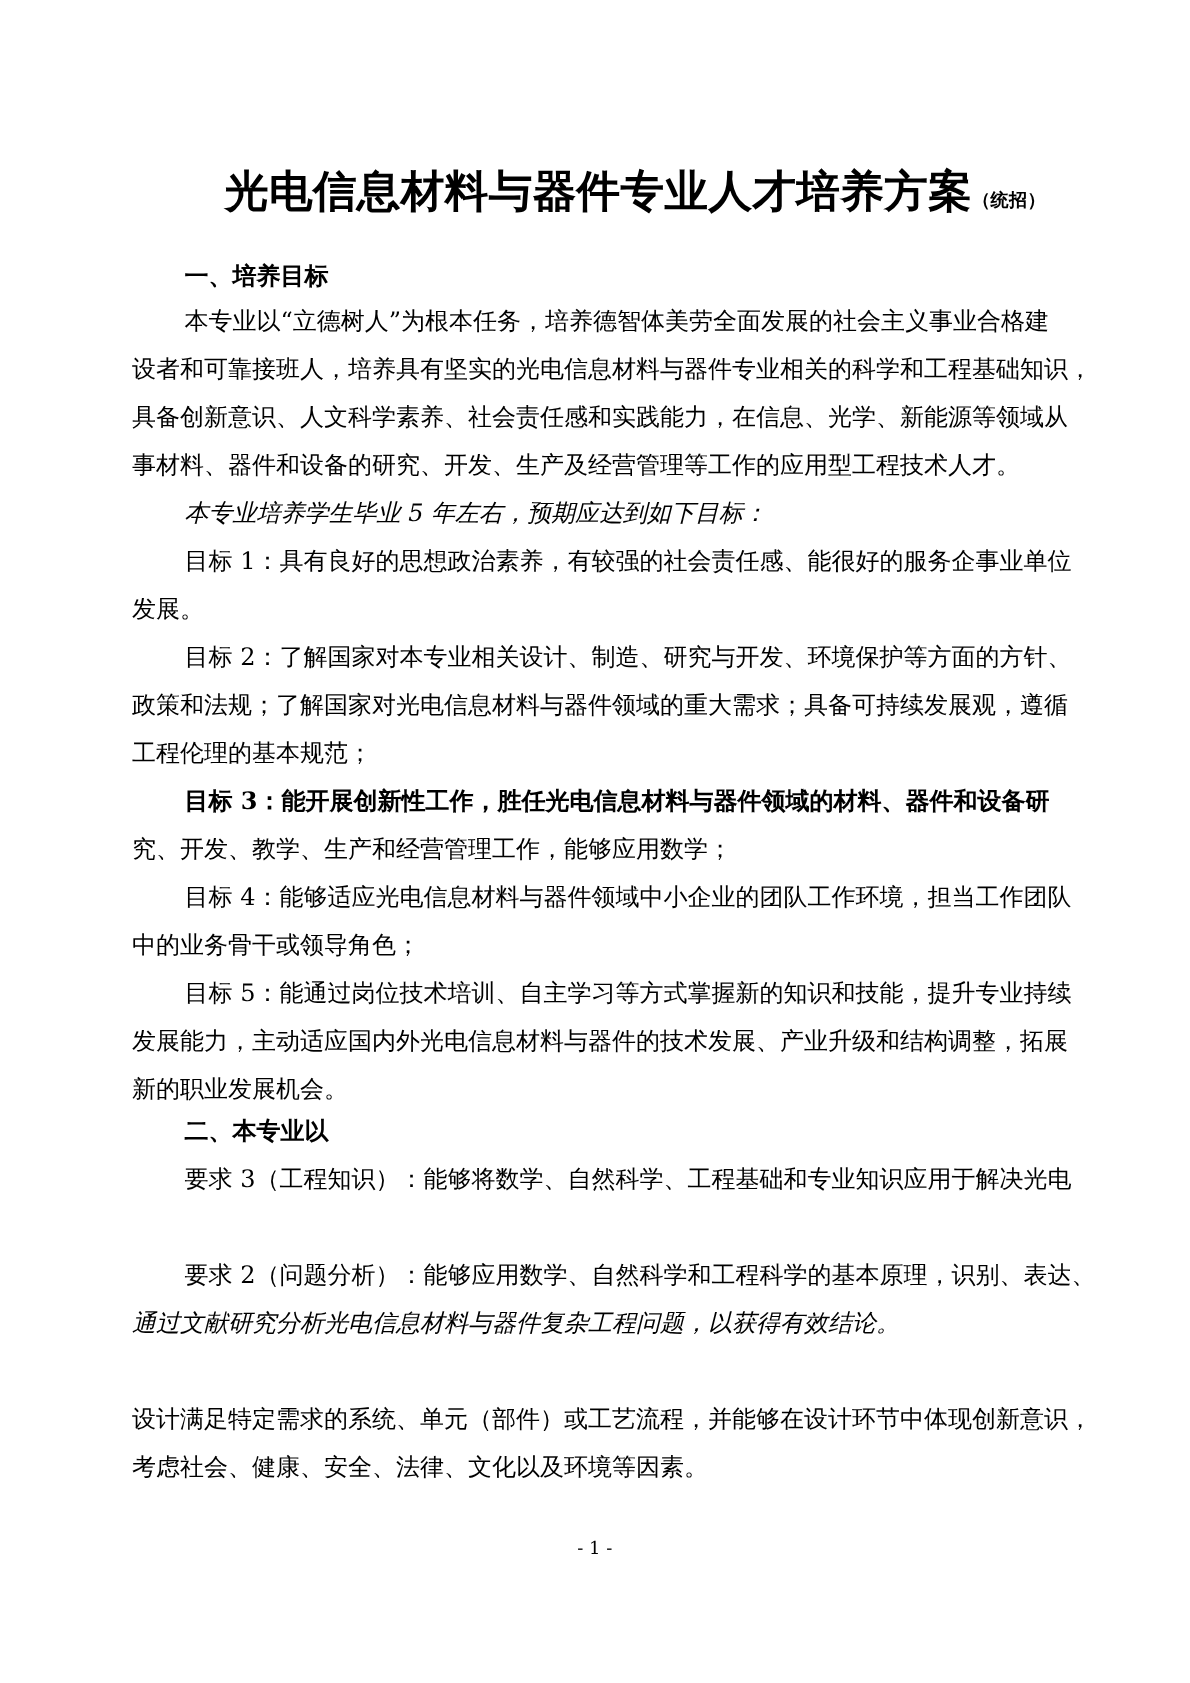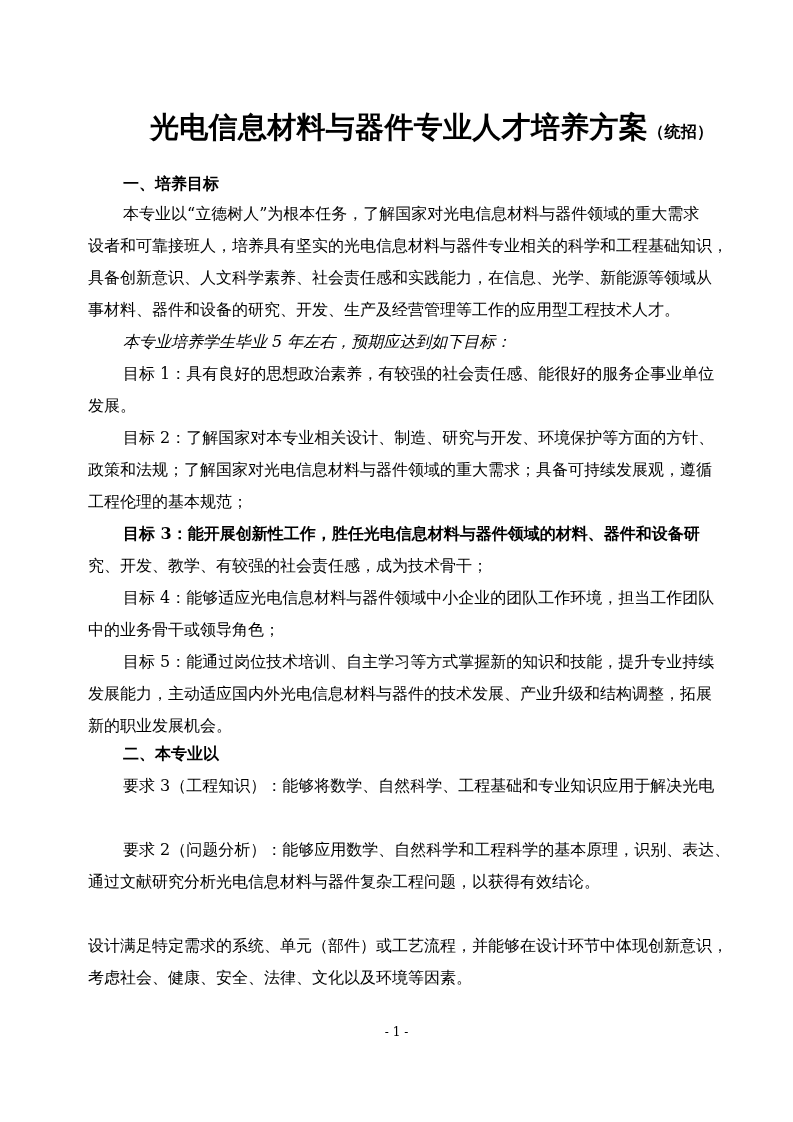--- a/index.html
+++ b/index.html
@@ -1,56 +1,56 @@
 <!DOCTYPE html>
 <html><head>
   <meta charset="utf-8">
   <style>
     html, body { margin: 0; padding: 0; background: #ffffff; }
     body { width: 793px; height: 1122px; position: relative; overflow: hidden;
            font-family: "DejaVu Serif", "Liberation Serif", serif; color: #000; }
     .page { position: absolute; left: 0; top: 0; width: 793px; height: 1122px; background: #fff; }
     .title { position: absolute; left: 150px; top: 108px; font-size: 29px; font-weight: bold;
              font-family: "DejaVu Sans", "Liberation Sans", sans-serif; letter-spacing: 0.3px; white-space: nowrap; }
-    .title .sub { font-size: 16px; font-weight: bold; }
+    .title .sub { font-size: 12px; font-weight: bold; }
     .heading { position: absolute; left: 123px; font-size: 16px; font-weight: bold;
                font-family: "DejaVu Sans", "Liberation Sans", sans-serif; white-space: nowrap; }
     .line { position: absolute; font-size: 16px; white-space: nowrap; line-height: 20px; }
     .ind { left: 123px; }
     .full { left: 88px; }
     .pagenum { position: absolute; left: 0; width: 793px; top: 1025px; text-align: center; font-size: 12px; }
   </style>
 </head>
 <body>
 
 <div class="page">
   <div class="title">
     <span>光电信息材料与器件专业人才培养方案</span><span class="sub">（统招）</span>
   </div>
 
   <div class="heading" style="top:174px;">一、培养目标</div>
-  <div class="line ind" style="top:204px;">本专业以“立德树人”为根本任务，了解国家对光电信息材料与器件领域的重大需求</div>
+  <div class="line ind" style="top:204px;">本专业以“立德树人”为根本任务，培养德智体美劳全面发展的社会主义事业合格建</div>
   <div class="line full" style="top:236px;">设者和可靠接班人，培养具有坚实的光电信息材料与器件专业相关的科学和工程基础知识，</div>
   <div class="line full" style="top:268px;">具备创新意识、人文科学素养、社会责任感和实践能力，在信息、光学、新能源等领域从</div>
   <div class="line full" style="top:300px;">事材料、器件和设备的研究、开发、生产及经营管理等工作的应用型工程技术人才。</div>
   <div class="line ind" style="top:332px;font-style:italic;">本专业培养学生毕业 5 年左右，预期应达到如下目标：</div>
   <div class="line ind" style="top:364px;">目标 1：具有良好的思想政治素养，有较强的社会责任感、能很好的服务企事业单位</div>
   <div class="line full" style="top:396px;">发展。</div>
   <div class="line ind" style="top:428px;">目标 2：了解国家对本专业相关设计、制造、研究与开发、环境保护等方面的方针、</div>
   <div class="line full" style="top:460px;">政策和法规；了解国家对光电信息材料与器件领域的重大需求；具备可持续发展观，遵循</div>
   <div class="line full" style="top:492px;">工程伦理的基本规范；</div>
   <div class="line ind" style="top:524px;font-weight:bold;">目标  3：能开展创新性工作，胜任光电信息材料与器件领域的材料、器件和设备研</div>
-  <div class="line full" style="top:556px;">究、开发、教学、有较强的社会责任感，成为技术骨干；</div>
+  <div class="line full" style="top:556px;">究、开发、教学、生产和经营管理工作，能够应用数学；</div>
   <div class="line ind" style="top:588px;">目标 4：能够适应光电信息材料与器件领域中小企业的团队工作环境，担当工作团队</div>
   <div class="line full" style="top:620px;">中的业务骨干或领导角色；</div>
   <div class="line ind" style="top:652px;">目标 5：能通过岗位技术培训、自主学习等方式掌握新的知识和技能，提升专业持续</div>
   <div class="line full" style="top:684px;">发展能力，主动适应国内外光电信息材料与器件的技术发展、产业升级和结构调整，拓展</div>
   <div class="line full" style="top:716px;">新的职业发展机会。</div>
 
   <div class="heading" style="top:744px;">二、本专业以</div>
   <div class="line ind" style="top:776px;">要求 3（工程知识）：能够将数学、自然科学、工程基础和专业知识应用于解决光电</div>
   <div class="line ind" style="top:840px;">要求 2（问题分析）：能够应用数学、自然科学和工程科学的基本原理，识别、表达、</div>
-  <div class="line full" style="top:872px;">通过文献研究分析光电信息材料与器件复杂工程问题，以获得有效结论。</div>
+  <div class="line full" style="top:872px;font-style:italic;">通过文献研究分析光电信息材料与器件复杂工程问题，以获得有效结论。</div>
   <div class="line full" style="top:968px;">考虑社会、健康、安全、法律、文化以及环境等因素。</div>
   <div class="line full" style="top:936px;">设计满足特定需求的系统、单元（部件）或工艺流程，并能够在设计环节中体现创新意识，</div>
 
   <div class="pagenum">- 1 -</div>
 </div>
 
 </body></html>

